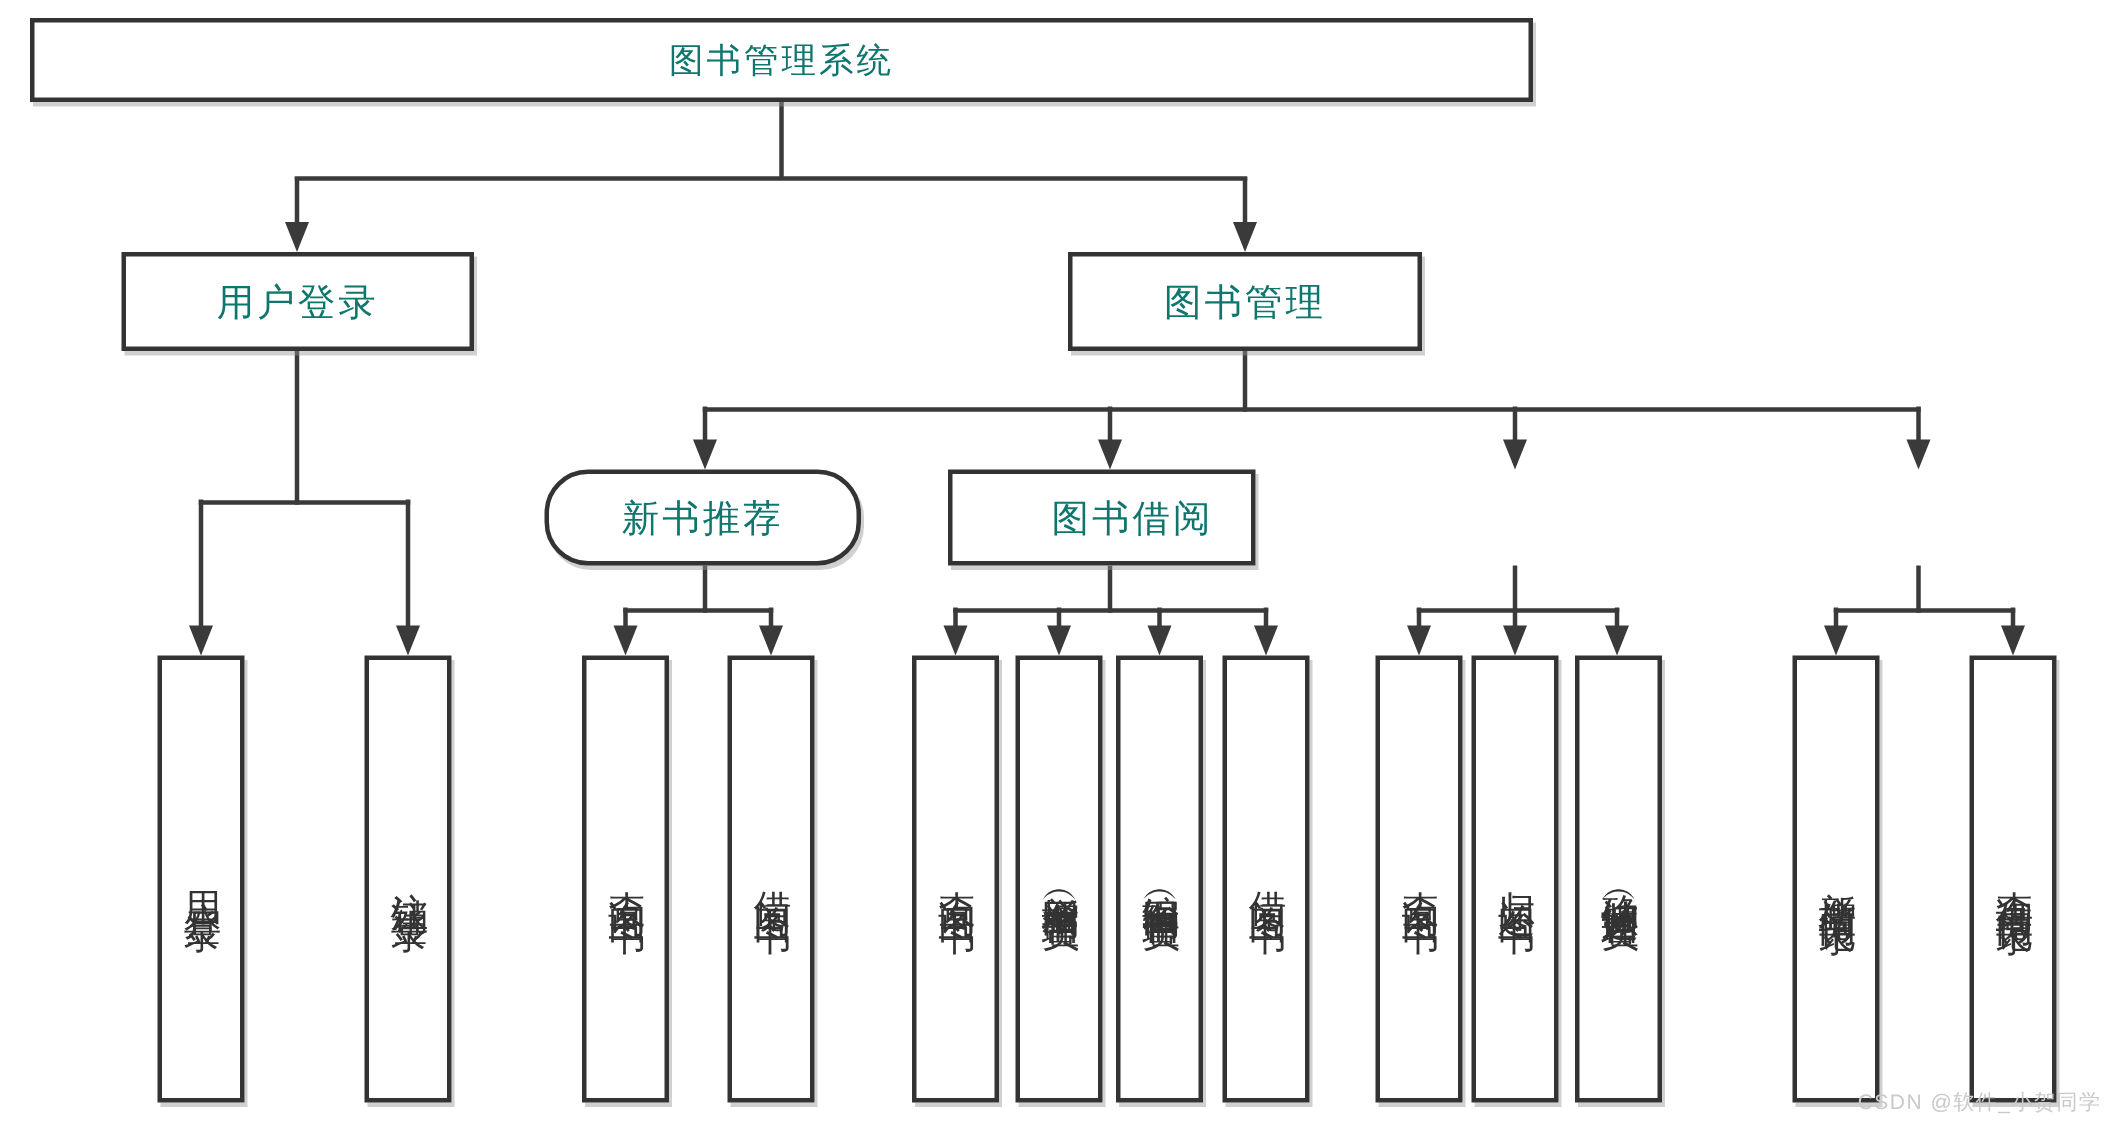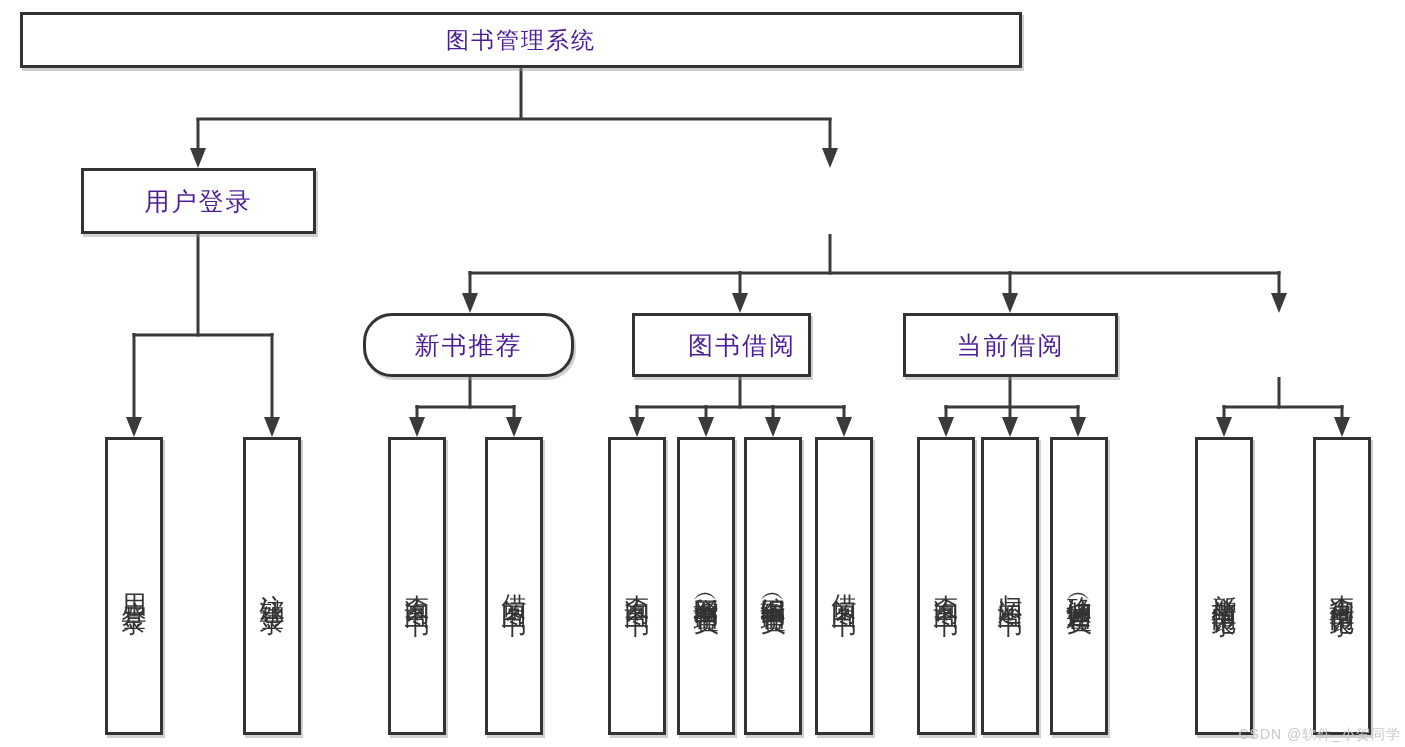--- a/index.html
+++ b/index.html
@@ -19,21 +19,21 @@
     border:3px solid #333333;
     box-shadow:2px 3px 0 rgba(150,150,150,0.45);
     display:flex;
     align-items:center;
     justify-content:center;
     z-index:2;
   }
   .hlabel{
     font-size:25px;
     letter-spacing:2px;
-    color:#4c1d95;
+    color:#0f766e;
     white-space:nowrap;
   }
   .root .hlabel{font-size:23px;}
   .vbox span{
     writing-mode:vertical-rl;
     text-orientation:mixed;
     font-size:25px;
     letter-spacing:6px;
     color:#333333;
     line-height:1;
@@ -120,29 +120,29 @@
     </g>
   </svg>
 
   <div class="node root" style="left:20px;top:12px;width:1002px;height:56px;">
     <span class="hlabel">图书管理系统</span>
   </div>
 
   <div class="node" style="left:81px;top:168px;width:235px;height:66px;">
     <span class="hlabel">用户登录</span>
   </div>
+  <div class="node" style="left:712px;top:168px;width:236px;height:66px;">
+    <span class="hlabel">图书管理</span>
+  </div>
 
   <div class="node" style="left:363px;top:313px;width:211px;height:64px;border-radius:29px;">
     <span class="hlabel">新书推荐</span>
   </div>
-  <div class="node" style="left:632px;top:313px;width:179px;height:64px;padding-left:41px;">
+  <div class="node" style="left:632px;top:313px;width:205px;height:64px;padding-left:41px;">
     <span class="hlabel">图书借阅</span>
-  </div>
-  <div class="node" style="left:903px;top:313px;width:215px;height:64px;">
-    <span class="hlabel">当前借阅</span>
   </div>
 
   <div class="node vbox" style="left:105px;top:437px;width:58px;height:298px;">
     <span>用户登录</span>
   </div>
   <div class="node vbox" style="left:243px;top:437px;width:58px;height:298px;">
     <span>注销登录</span>
   </div>
 
   <div class="node vbox" style="left:388px;top:437px;width:58px;height:298px;">

